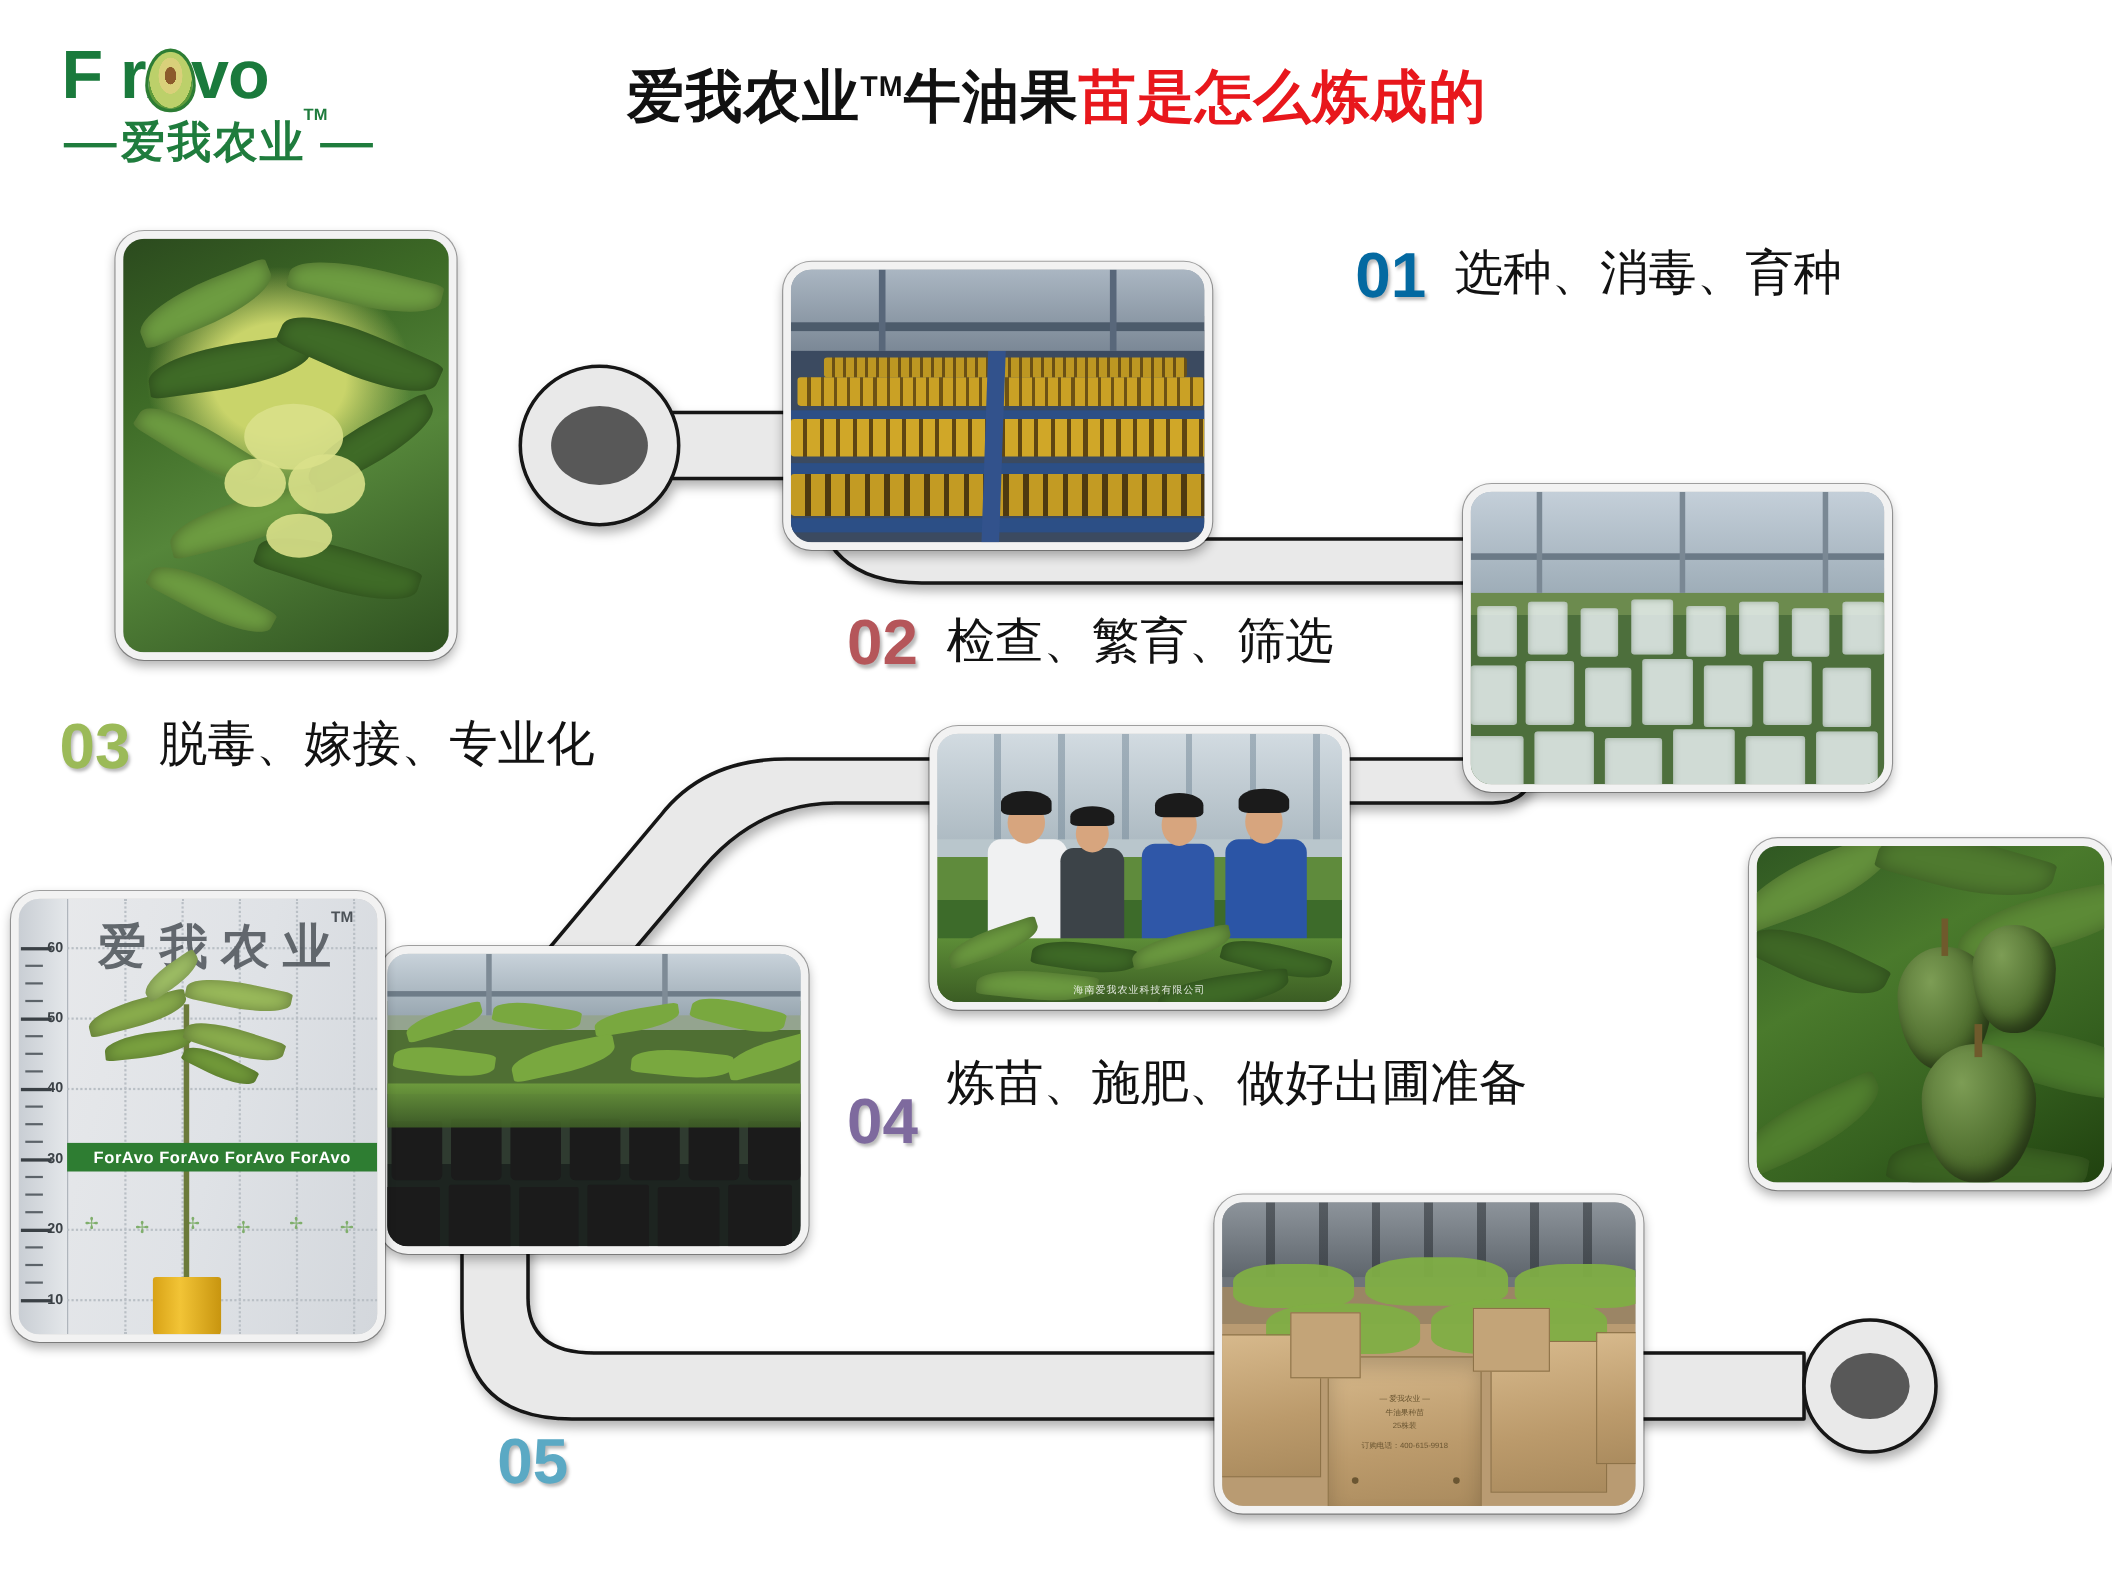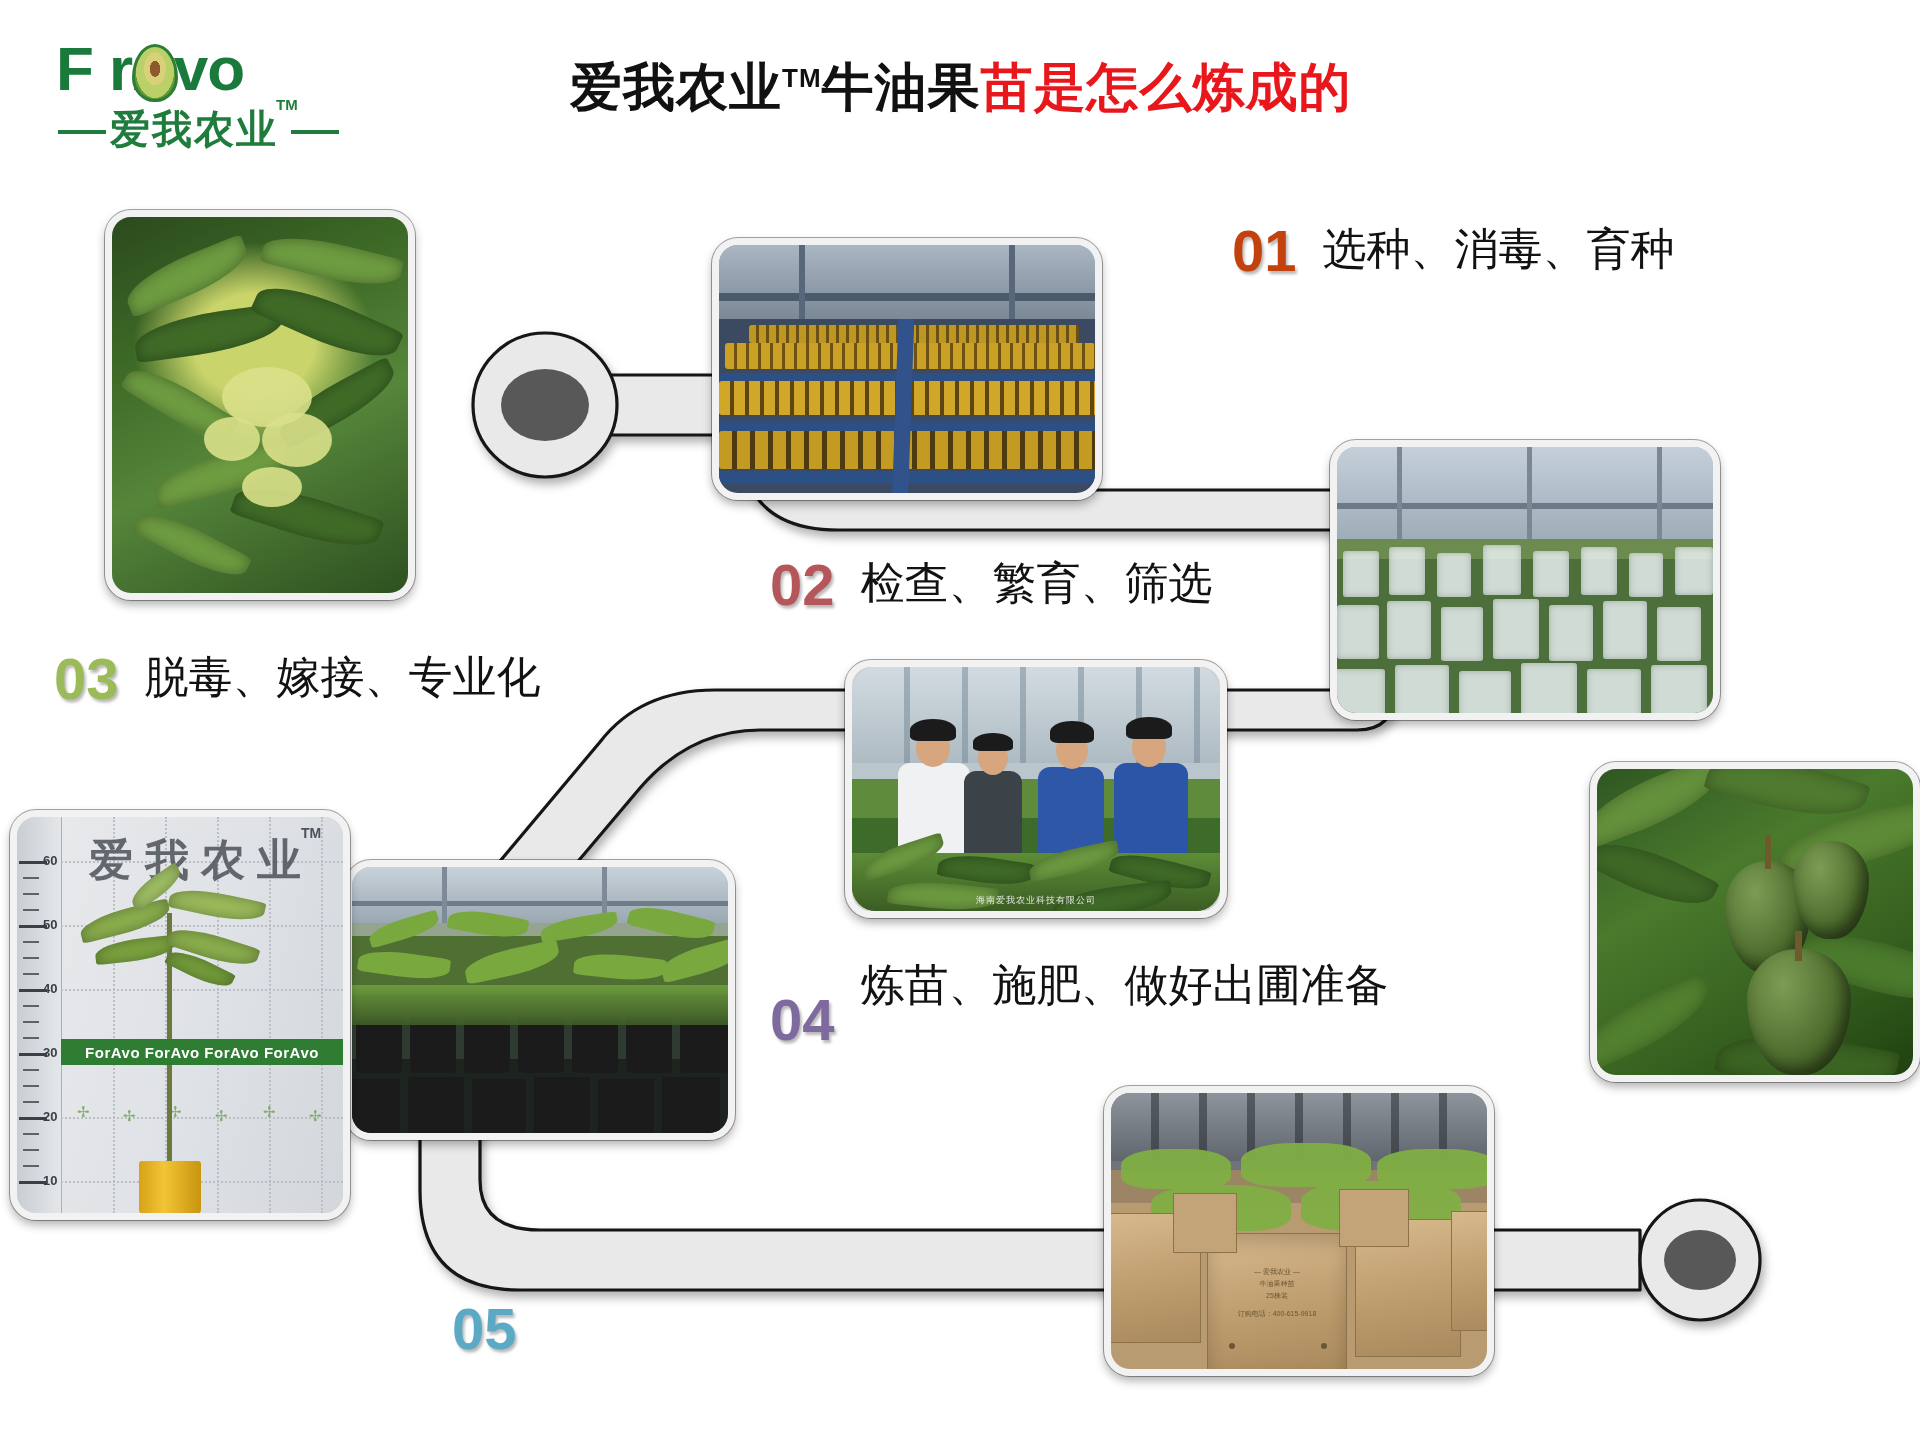--- a/index.html
+++ b/index.html
@@ -54,21 +54,21 @@
   .p-trays{background:linear-gradient(#9aa7b4 0 17%,#6f7d8c 17% 22%,#2d3b52 22% 30%,#3b4a60 30% 100%);}
   .tray{position:absolute;border-radius:3px;}
   .rail{position:absolute;background:#2c4f86;}
 
   
   .p-bags{background:linear-gradient(#b7c3cf 0 26%,#97a5b0 26% 34%,#6c8b4e 34% 42%,#4d6f3c 42% 100%);}
   .bag{position:absolute;background:rgba(232,238,240,.85);border-radius:3px;
     box-shadow:inset 0 0 6px rgba(120,140,120,.6);}
 
   
-  .p-people{background:linear-gradient(#cfd8de 0 34%,#b9c6cc 34% 46%,#5f8b3c 46% 62%,#3d6b2a 62% 100%);border-radius:24px;}
+  .p-people{background:linear-gradient(#cfd8de 0 34%,#b9c6cc 34% 46%,#5f8b3c 46% 62%,#3d6b2a 62% 100%);}
   .person{position:absolute;border-radius:12px 12px 3px 3px;}
   .head{position:absolute;border-radius:50%;background:#d7a57e;}
   .cap{position:absolute;border-radius:50% 50% 20% 20%;background:#1b1b1b;}
   .wmk{position:absolute;left:0;right:0;bottom:4px;text-align:center;
     font-size:9px;color:rgba(255,255,255,.85);letter-spacing:1px;}
 
   
   .p-pots{background:linear-gradient(#c2ccd4 0 16%,#94a48f 16% 26%,#4f6f33 26% 48%,#2f3b30 48% 72%,#1d2420 72% 100%);}
   .pot{position:absolute;background:#1b1b1b;border-radius:2px 2px 5px 5px;}
   .sprout{position:absolute;background:#79a83f;border-radius:55% 10% 55% 10%;}
@@ -417,21 +417,21 @@
         <div class="boxtext" style="top:26px;">牛油果种苗</div>
         <div class="boxtext" style="top:38px;">25株装</div>
         <div class="boxtext" style="top:56px;">订购电话：400-615-9918</div>
       </div>
       <div style="position:absolute;left:118px;top:250px;width:6px;height:6px;border-radius:50%;background:#6b5632;"></div>
       <div style="position:absolute;left:210px;top:250px;width:6px;height:6px;border-radius:50%;background:#6b5632;"></div>
     </div>
   </div>
 
   <div class="step" style="left:1232px;top:222px;">
-    <span class="num" style="color:#c2410c;">01</span>
+    <span class="num" style="color:#0369a1;">01</span>
     <span class="txt">选种、消毒、育种</span>
   </div>
 
   <div class="step" style="left:770px;top:556px;">
     <span class="num" style="color:#b5565a;">02</span>
     <span class="txt">检查、繁育、筛选</span>
   </div>
 
   <div class="step" style="left:54px;top:650px;">
     <span class="num" style="color:#9bba58;">03</span>

